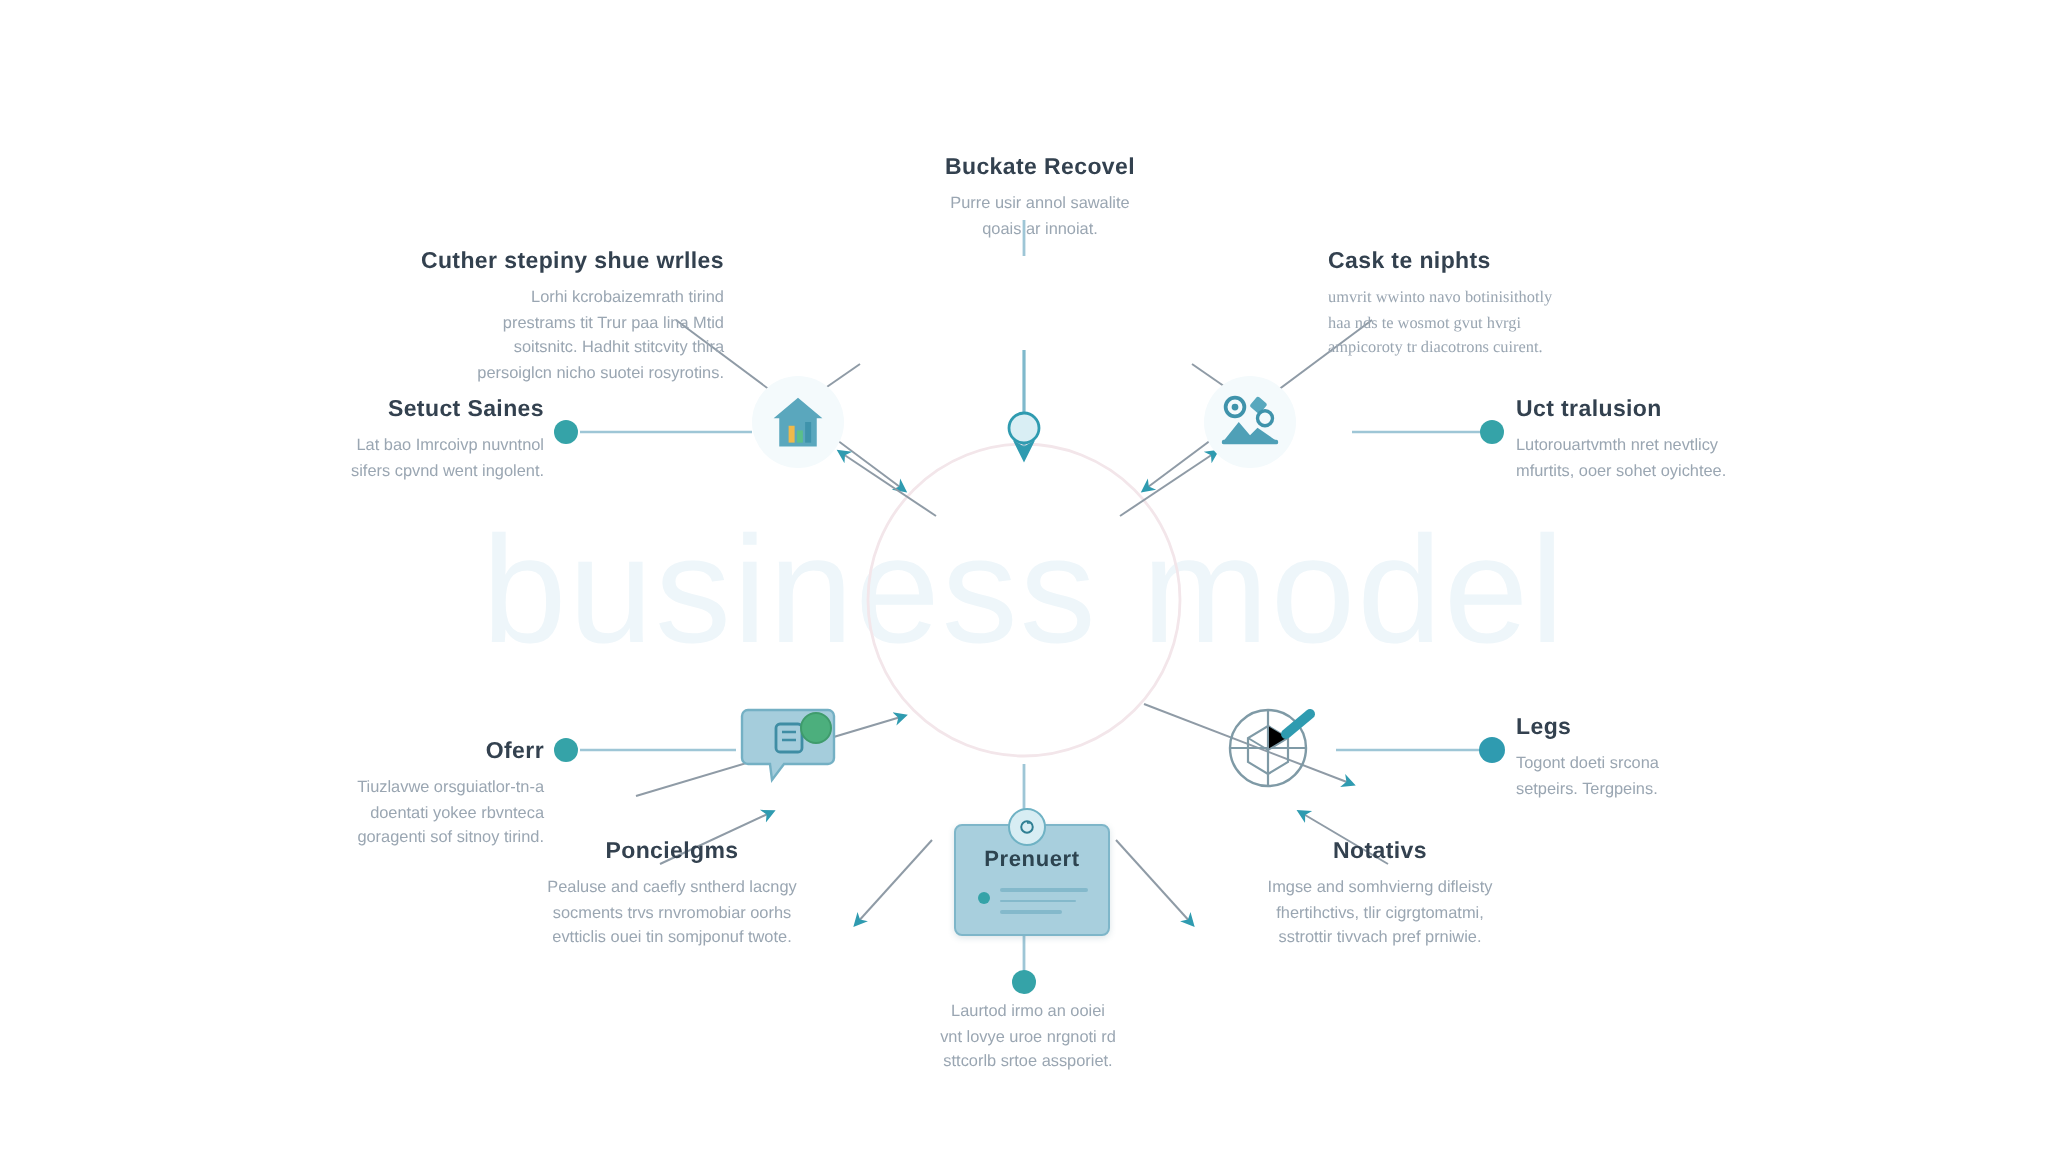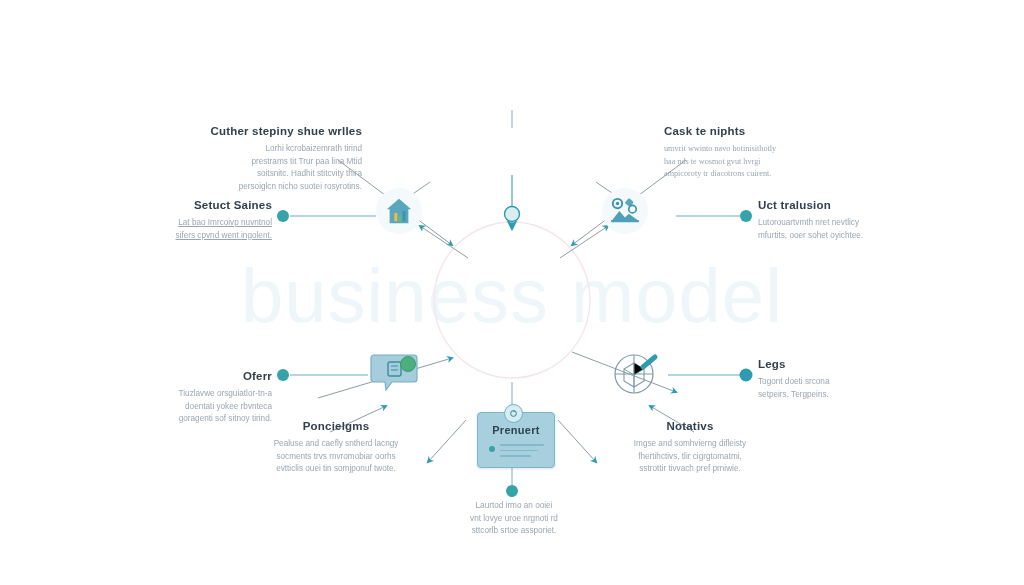--- a/index.html
+++ b/index.html
@@ -258,39 +258,44 @@
   <div class="iconwrap plain" style="left:608px; top:348px; width:56px; height:52px;">
     <svg width="54" height="50" viewBox="0 0 54 50">
       <circle cx="25" cy="25" r="19" fill="none" stroke="#7f9aa6" stroke-width="1.2"></circle>
       <path d="M25 6 V44 M6 25 H44" stroke="#7f9aa6" stroke-width="1.1"></path>
       <path d="M25 14 L35 20 V32 L25 38 L15 32 V20 Z" fill="none" stroke="#7f9aa6" stroke-width="1.1"></path>
       <path d="M25 14 V26 L35 20 M25 26 L15 20 M25 26 V38" stroke="#7f9aa6" stroke-width="1"></path>
       <path d="M34 18 L46 8" stroke="#2f9bb0" stroke-width="5" stroke-linecap="round"></path>
     </svg>
   </div>
 
+  <div class="node c" style="left:440px; top:78px; width:160px;">
+    <div class="ttl">Buckate Recovel</div>
+    <div class="bdy" style="white-space:pre-line;">Purre usir annol sawalite
+qoais ar innoiat.</div>
+  </div>
 
   <div class="node r" style="left:180px; top:125px; width:182px;">
     <div class="ttl">Cuther stepiny shue wrlles</div>
     <div class="bdy" style="white-space:pre-line;">Lorhi kcrobaizemrath tirind
 prestrams tit Trur paa lina Mtid
 soitsnitc. Hadhit stitcvity thira
 persoiglcn nicho suotei rosyrotins.</div>
   </div>
 
   <div class="node l" style="left:664px; top:125px; width:180px;">
     <div class="ttl">Cask te niphts</div>
     <div class="bdy" style="white-space:pre-line;font-family:Liberation Serif, serif;">umvrit wwinto navo botinisithotly
 haa nds te wosmot gvut hvrgi
 ampicoroty tr diacotrons cuirent.</div>
   </div>
 
   <div class="node r" style="left:150px; top:199px; width:122px;">
     <div class="ttl">Setuct Saines</div>
-    <div class="bdy" style="white-space:pre-line;text-decoration:underline;">Lat bao Imrcoivp nuvntnol
+    <div class="bdy" style="white-space:pre-line;">Lat bao Imrcoivp nuvntnol
 sifers cpvnd went ingolent.</div>
   </div>
 
   <div class="node l" style="left:758px; top:199px; width:150px;">
     <div class="ttl">Uct tralusion</div>
     <div class="bdy" style="white-space:pre-line;">Lutorouartvmth nret nevtlicy
 mfurtits, ooer sohet oyichtee.</div>
   </div>
 
   <div class="node r" style="left:150px; top:370px; width:122px;">

